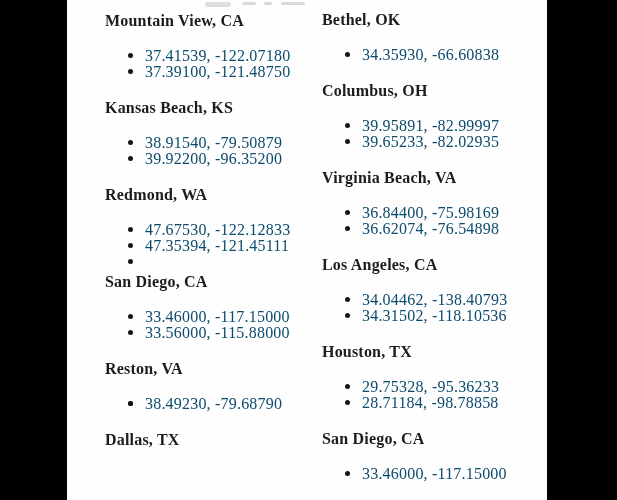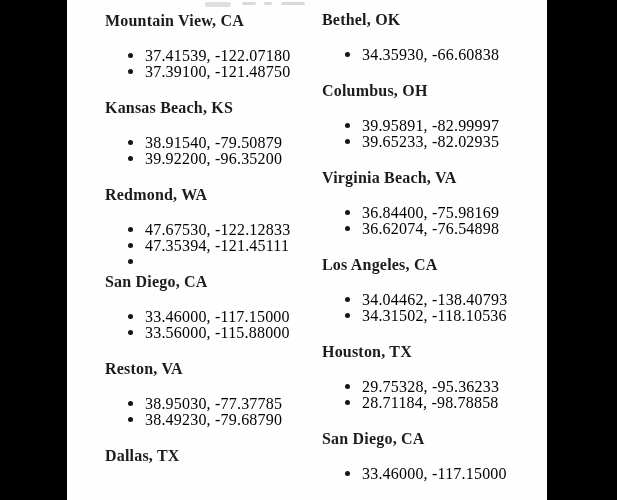--- a/index.html
+++ b/index.html
@@ -35,21 +35,21 @@
   ul.coords {
     list-style: none;
     margin: 0 0 20px 0;
     padding: 0;
   }
   ul.coords.gap-after { }
   ul.coords li {
     position: relative;
     font-size: 16px;
     line-height: 16px;
-    color: #000000;
+    color: #0c4a6e;
     padding-left: 40px;
     letter-spacing: 0.2px;
   }
   ul.coords li .dot {
     position: absolute;
     left: 23px; top: 5px;
     width: 5px; height: 5px;
     border-radius: 50%;
     background: #161616;
   }
@@ -104,21 +104,21 @@
       <h2 class="city">San Diego, CA</h2>
       <ul class="coords">
         <li><span class="dot"></span><span>33.46000, -117.15000</span></li>
         <li><span class="dot"></span><span>33.56000, -115.88000</span></li>
       </ul>
     </section>
 
     <section>
       <h2 class="city">Reston, VA</h2>
       <ul class="coords">
-        <li><span class="dot"></span><span>38.95030, -77.37785</span></li>
+        <li><span class="dot"></span></li>
         <li><span class="dot"></span><span>38.49230, -79.68790</span></li>
       </ul>
     </section>
 
     <section>
       <h2 class="city">Dallas, TX</h2>
     </section>
 
   </div>
 

